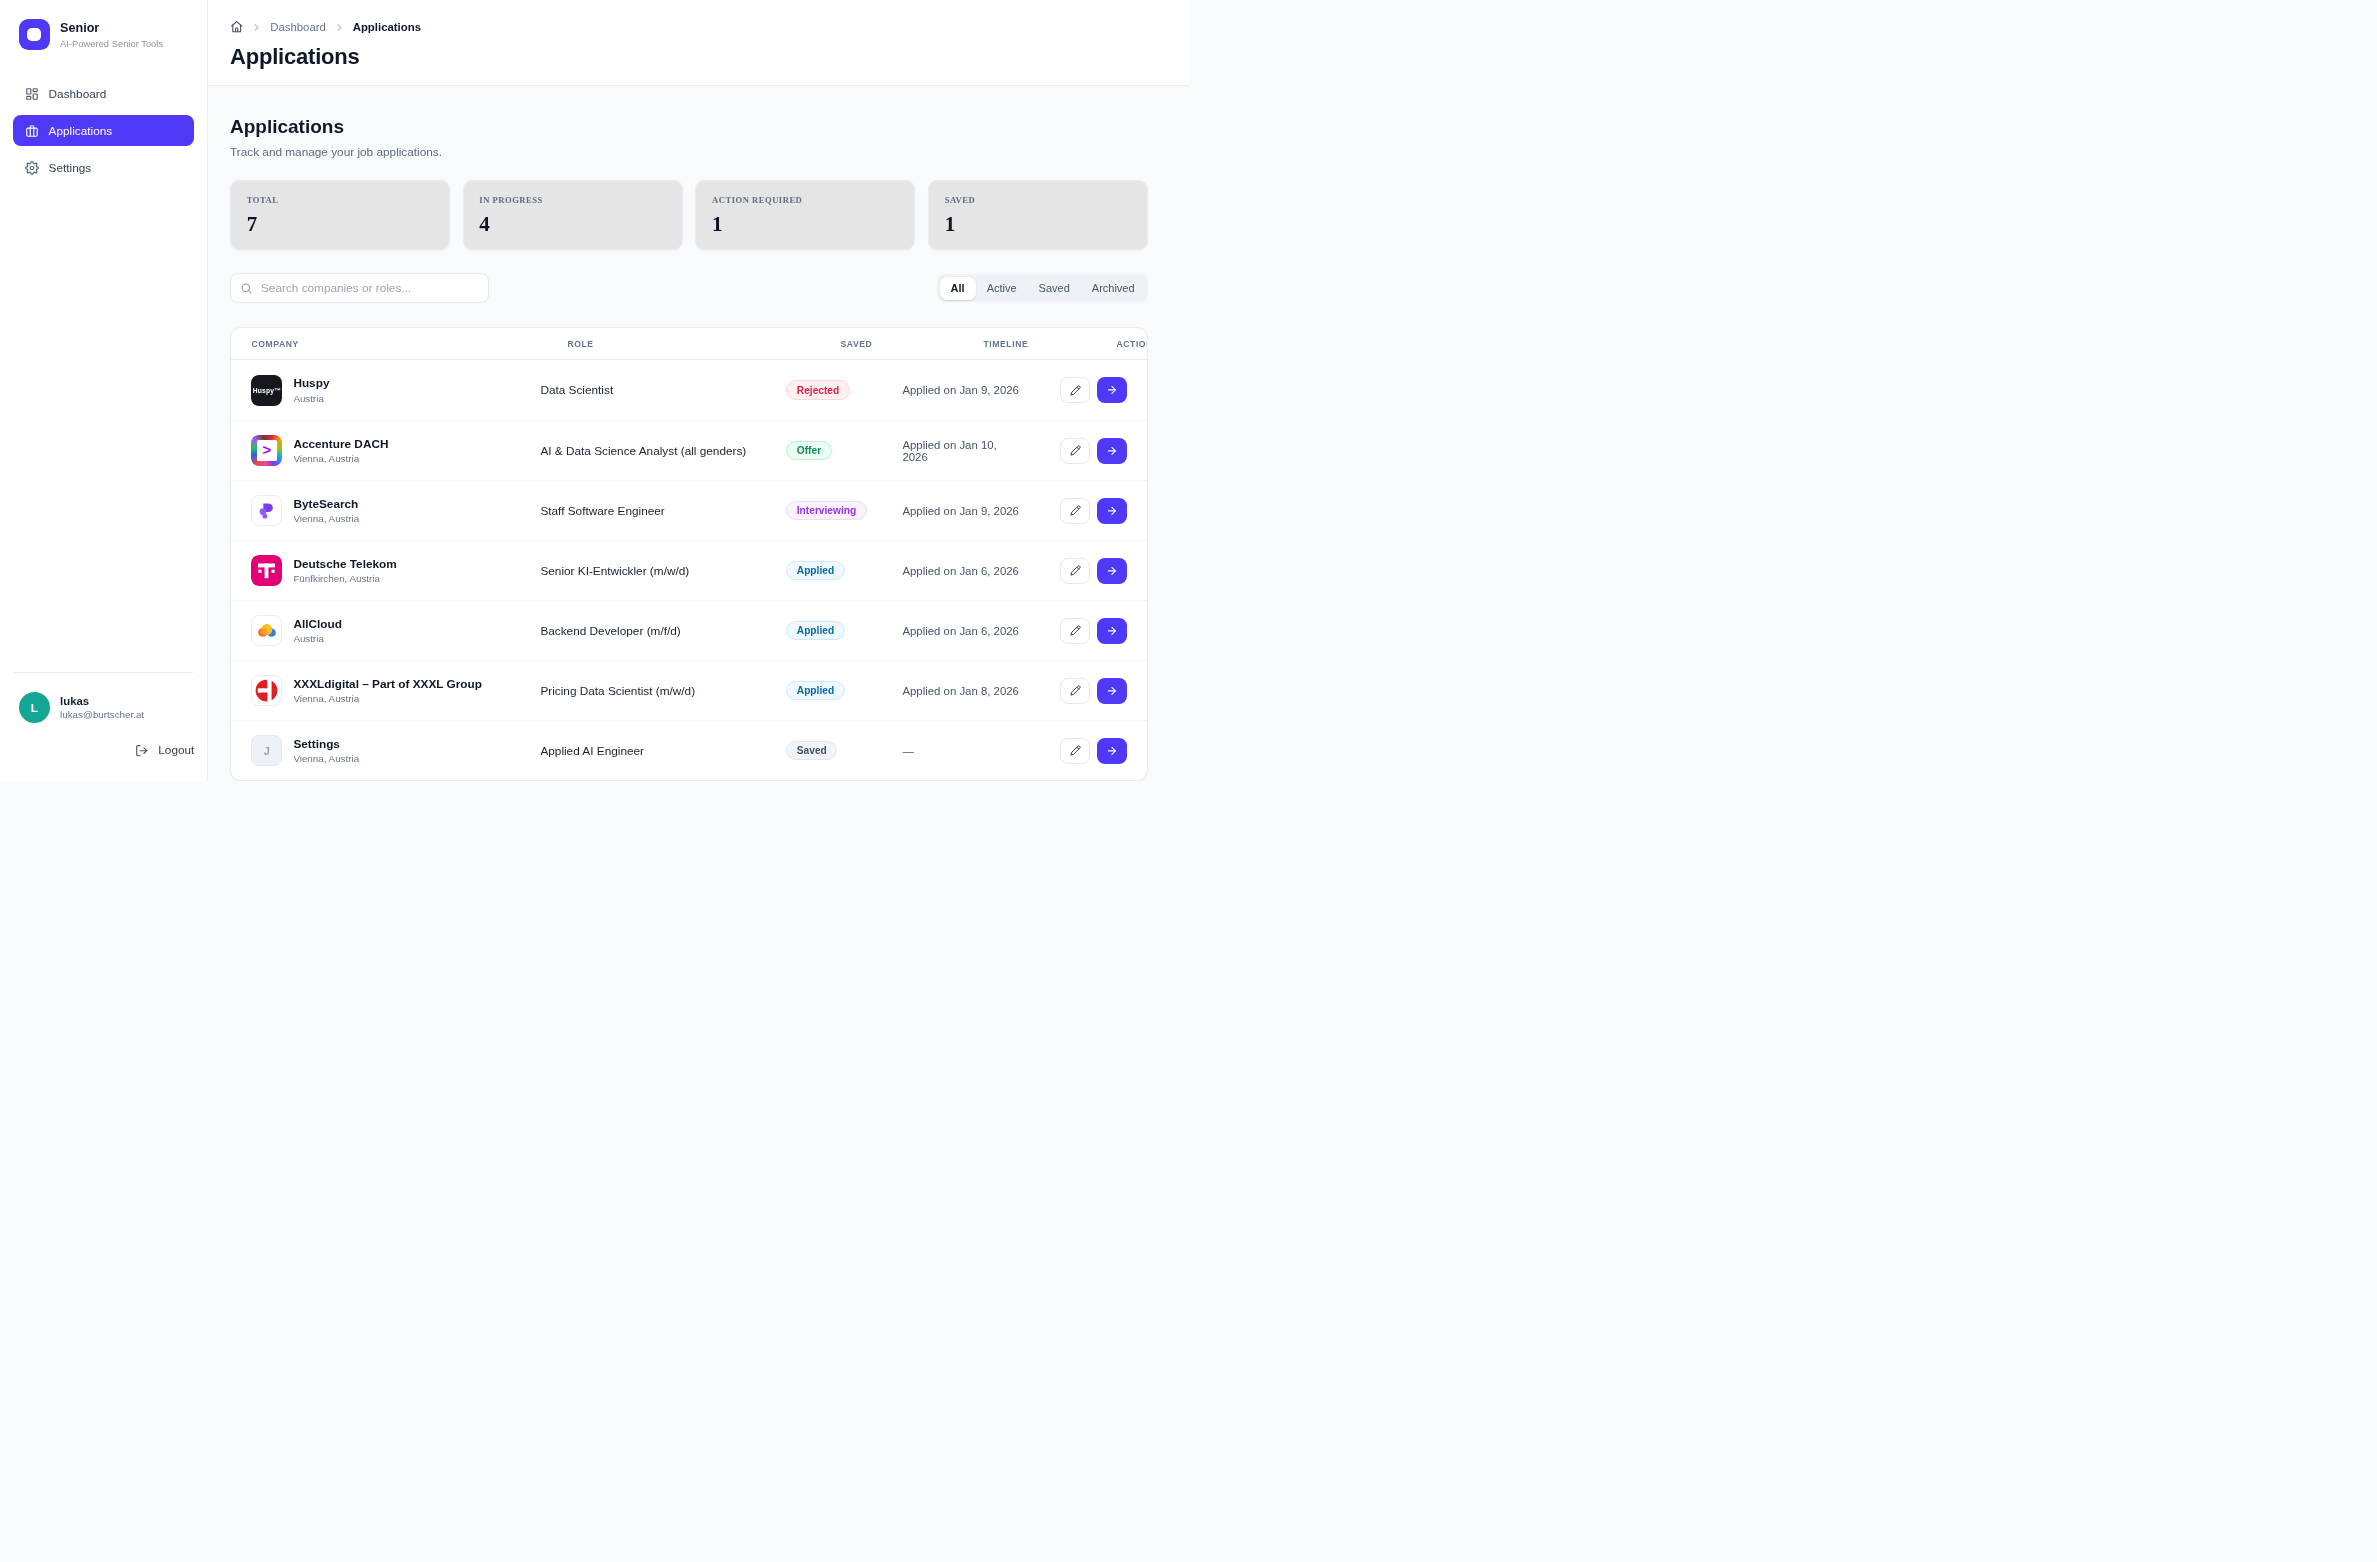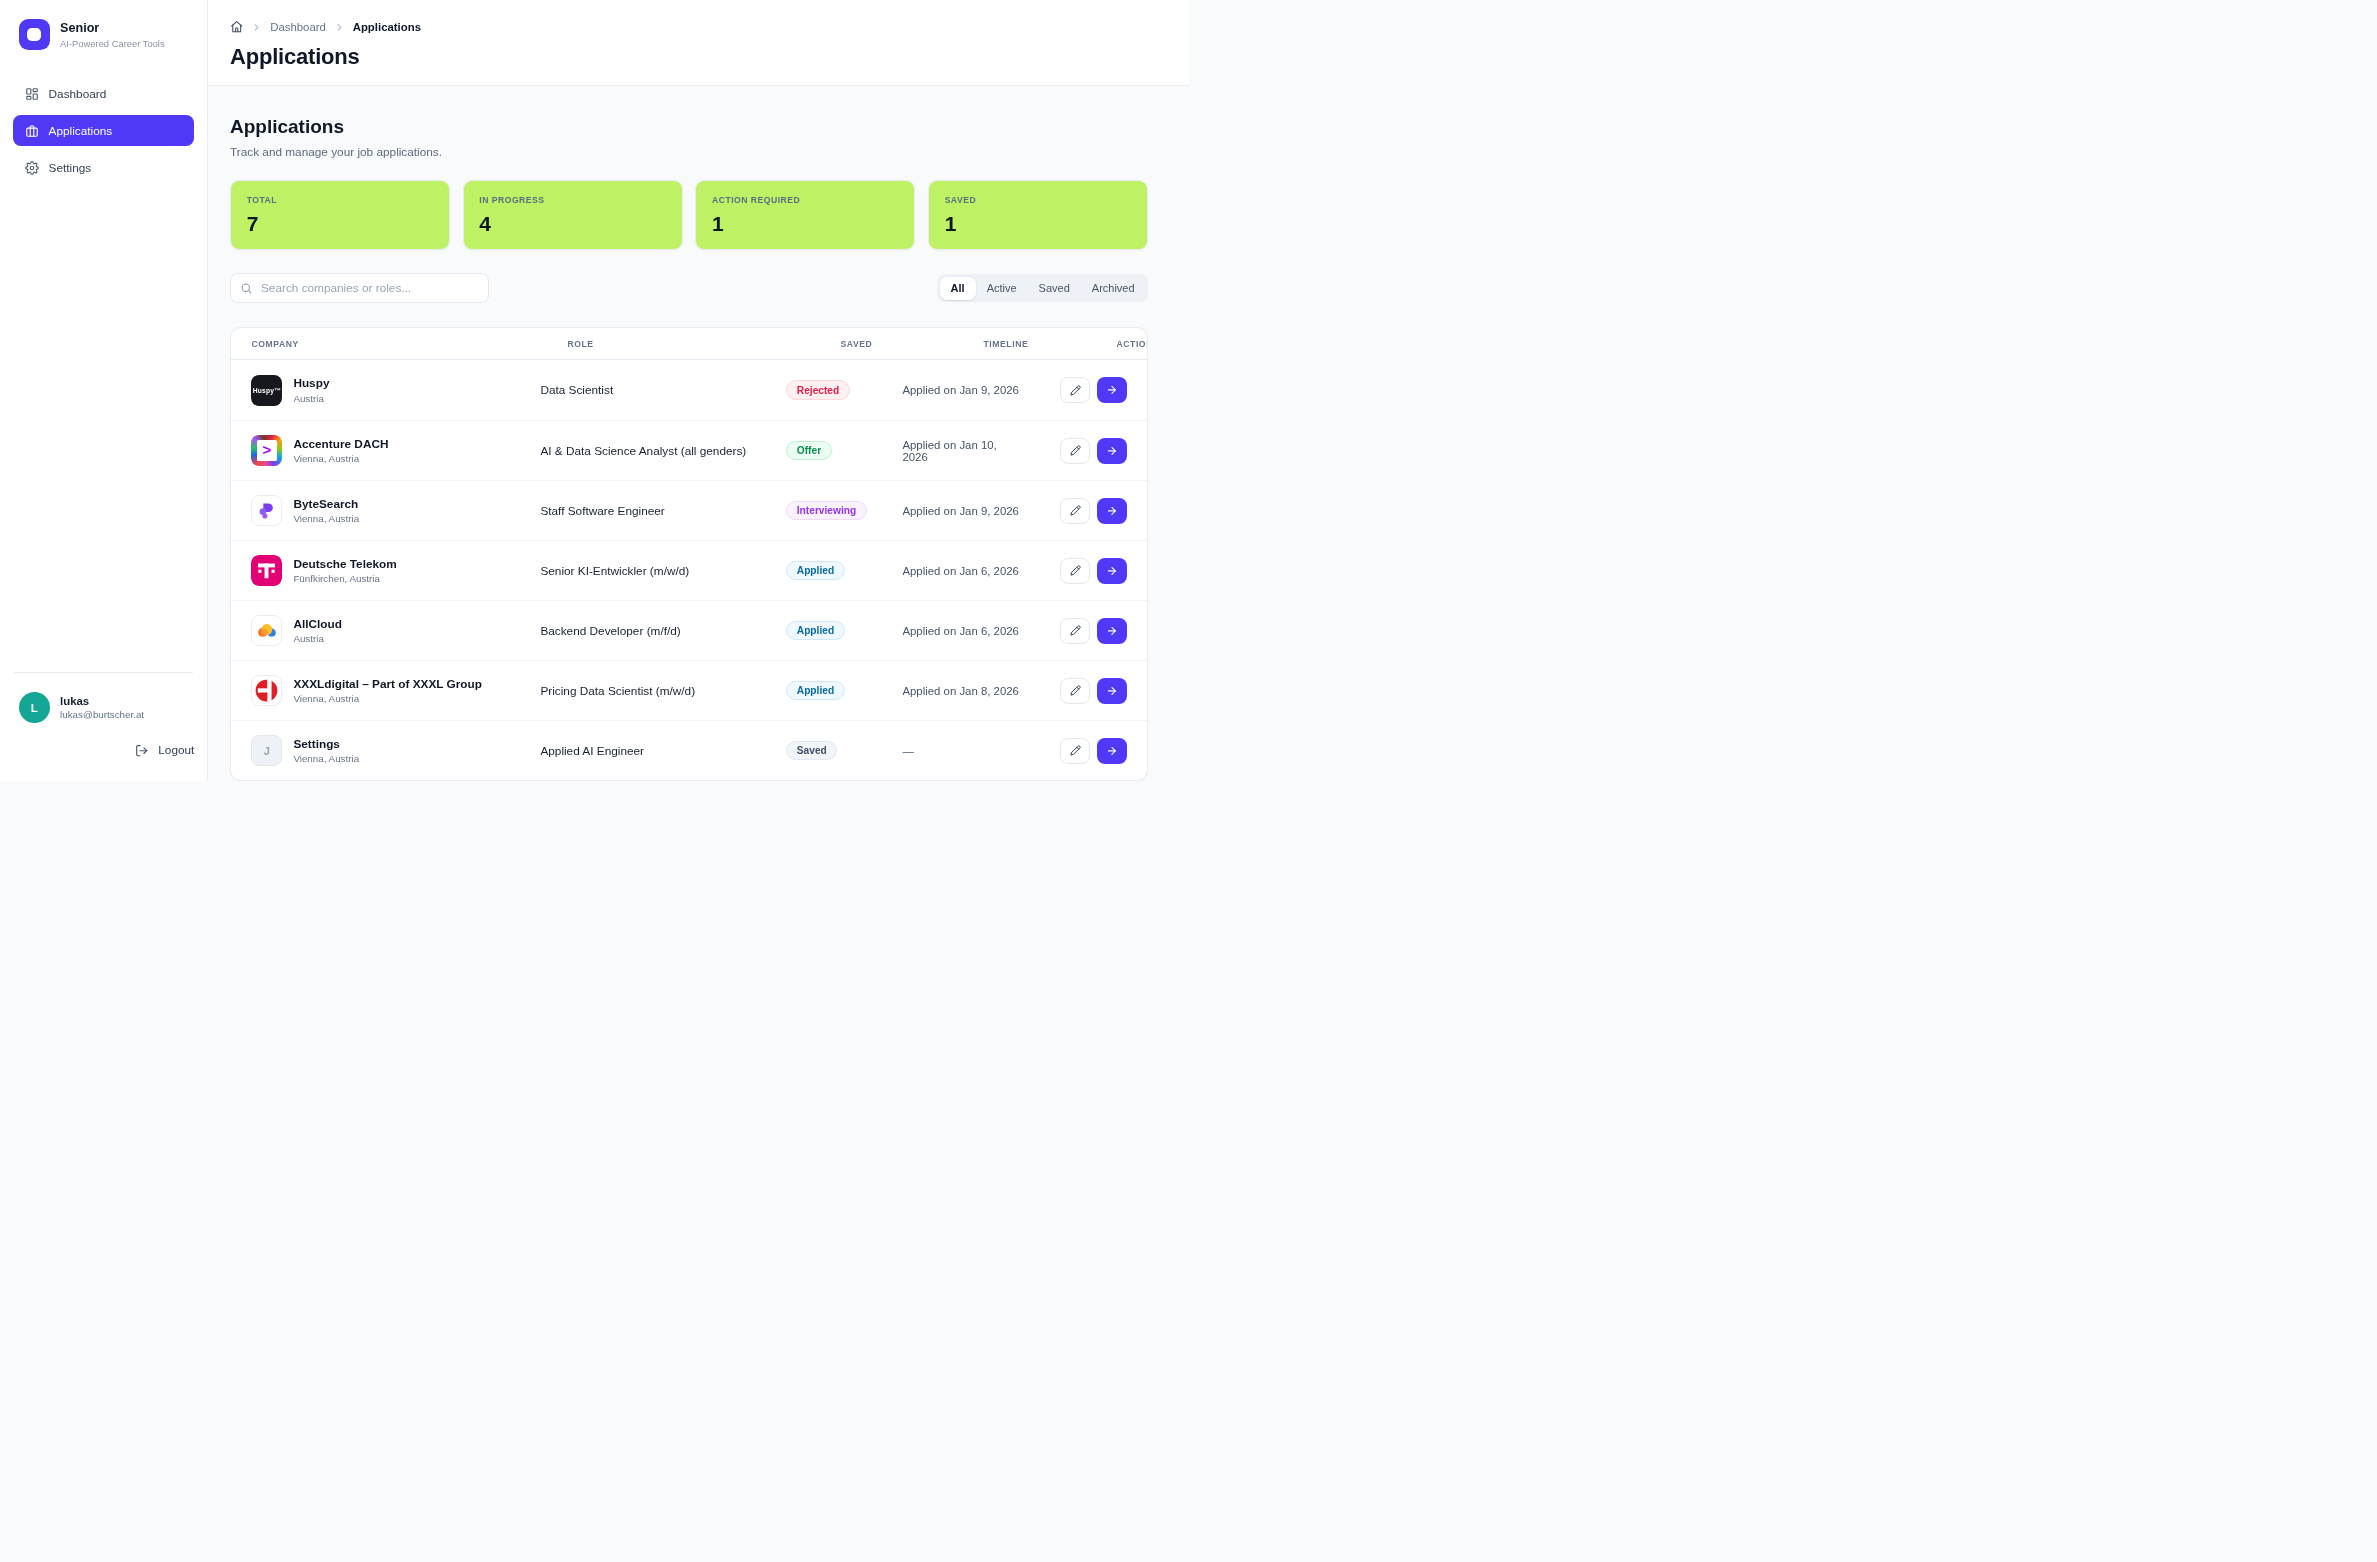--- a/index.html
+++ b/index.html
@@ -47,21 +47,21 @@
   .breadcrumb .chev { width:11px; height:11px; color:#b6c0cd; }
   .breadcrumb .crumb { cursor:pointer; }
   .breadcrumb .current { color:#0f172a; font-weight:600; }
   .page-title { font-size:22px; font-weight:700; margin-top:10.2px; letter-spacing:-0.2px; color:#101828; }
 
   .page-body { flex:1; padding:30px 41px 0 22px; }
   .section-title { font-size:19px; font-weight:700; color:#101828; }
   .section-sub { font-size:11.8px; color:#5b6b80; margin-top:7px; }
 
   .stats { display:grid; grid-template-columns:repeat(4,1fr); gap:12.6px; margin-top:21px; }
-  .stat-card { background:#bef264; border:0.8px solid #e9edf2; border-radius:9.4px; padding:13.4px 15.7px; height:70px; box-shadow:0 0.8px 1.6px rgba(15,23,42,.04); }
+  .stat-card { background:#e5e5e5; border:0.8px solid #e9edf2; border-radius:9.4px; padding:13.4px 15.7px; height:70px; box-shadow:0 0.8px 1.6px rgba(15,23,42,.04);font-family:Liberation Serif, serif; }
   .stat-label { font-size:8.6px; font-weight:600; letter-spacing:0.5px; color:#5b6b82; }
   .stat-value { font-size:21px; font-weight:700; margin-top:7px; color:#0b1526; }
 
   .controls { display:flex; justify-content:space-between; align-items:center; margin-top:23px; }
   .search { position:relative; width:259px; }
   .search input { width:100%; height:30px; border:0.8px solid #e4e8ee; border-radius:7.9px; padding:0 9.4px 0 30px; font-size:11.8px; color:#0f172a; background:#fff; outline:none; font-family:inherit; }
   .search input::placeholder { color:#9aa6b5; }
   .search svg { position:absolute; left:10.2px; top:8.6px; width:12.6px; height:12.6px; color:#8e99a8; }
 
   .tabs { background:#eef1f6; border-radius:7.9px; padding:2.4px; display:flex; align-items:center; height:28px; }
@@ -107,21 +107,21 @@
 </head>
 <body>
 
 <div class="app">
 
   <aside>
     <div class="brand">
       <div class="brand-logo"></div>
       <div>
         <div class="brand-name">Senior</div>
-        <div class="brand-tagline">AI-Powered Career Tools</div>
+        <div class="brand-tagline">AI-Powered Senior Tools</div>
       </div>
     </div>
 
     <nav class="nav">
       <div class="nav-item">
         <svg viewBox="0 0 24 24" fill="none" stroke="currentColor" stroke-width="2" stroke-linecap="round" stroke-linejoin="round">
             <rect x="3" y="3" width="7" height="9" rx="1"></rect>
             <rect x="14" y="3" width="7" height="5" rx="1"></rect>
             <rect x="14" y="12" width="7" height="9" rx="1"></rect>
             <rect x="3" y="16" width="7" height="5" rx="1"></rect>

